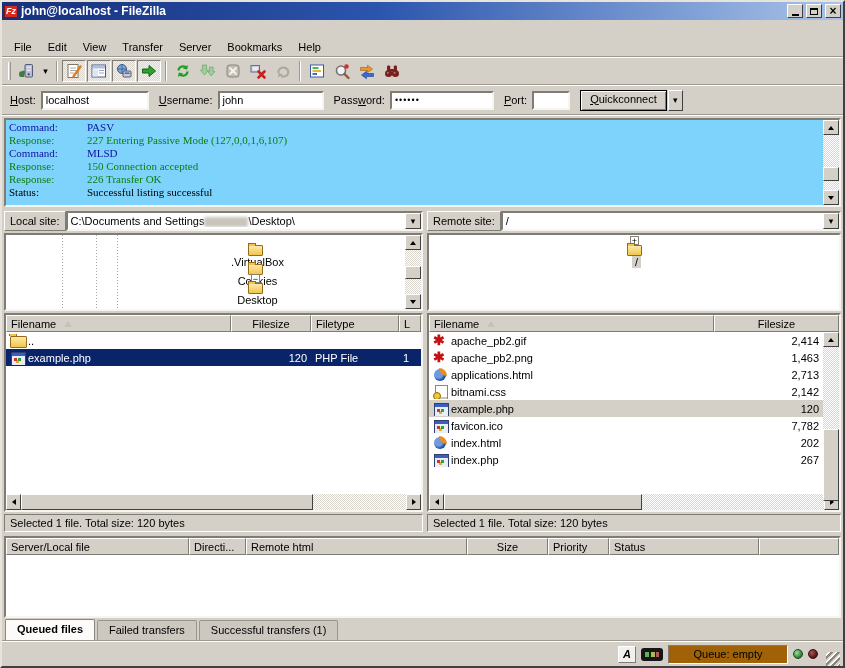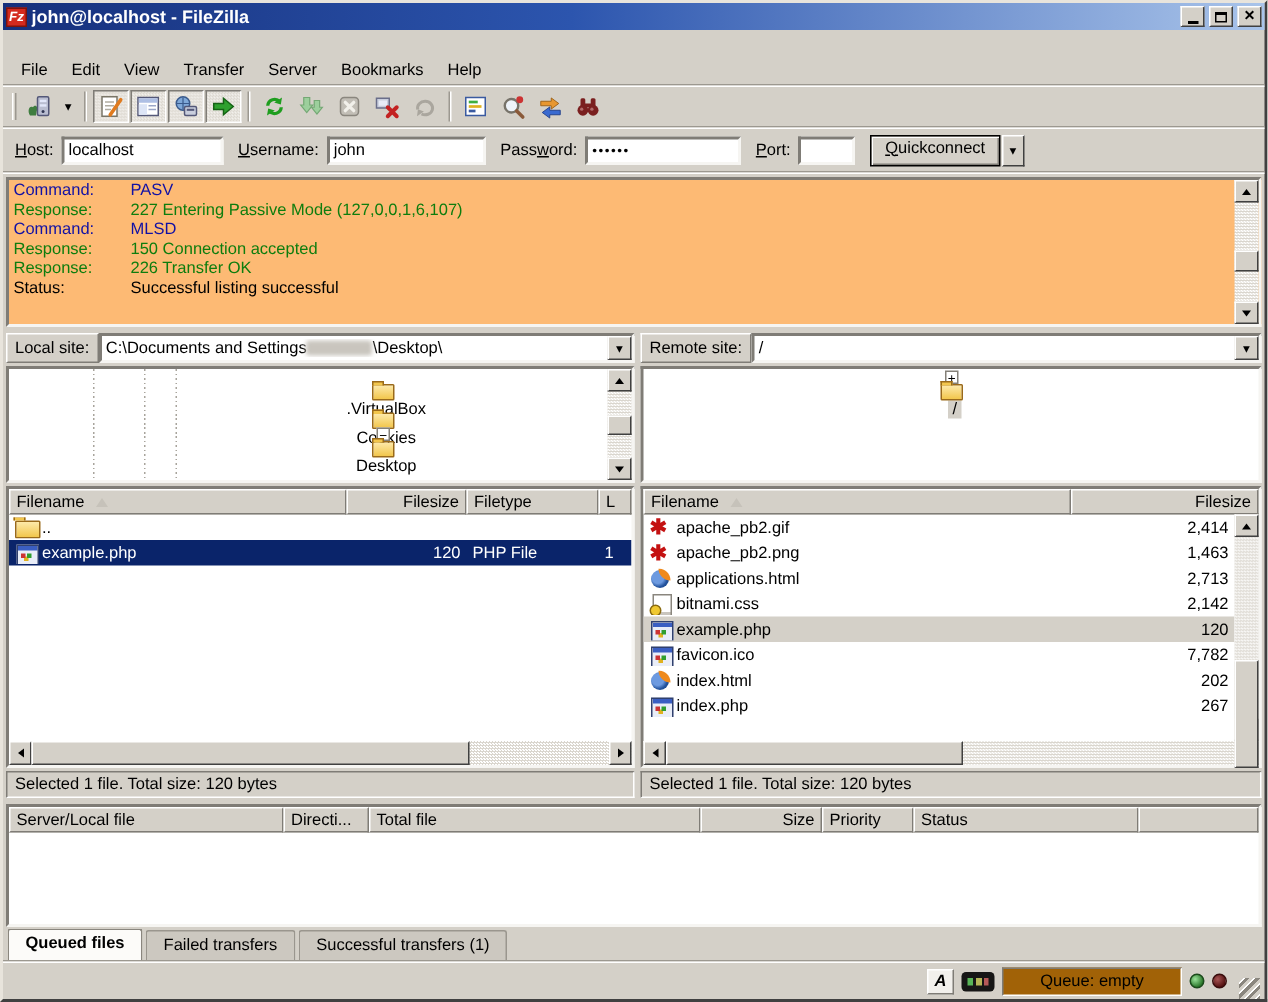--- a/index.html
+++ b/index.html
@@ -40,22 +40,22 @@
   .mn { text-decoration:underline; }
   .qinput { height:19px; border:2px solid; border-color:#7f7c76 #f6f5f2 #f6f5f2 #7f7c76;
     background:#fff; padding:1px 3px; display:flex; align-items:center; white-space:nowrap; overflow:hidden; }
   .qlabel { margin-right:5px; }
   .qbtn { height:21px; margin-left:10px; padding:2px 9px; background:#d4d0c8; border:1px solid #000;
     box-shadow:inset 1px 1px 0 #fff, inset -1px -1px 0 #7f7c76; }
   .qbtn-drop { width:15px; height:21px; margin-left:1px; background:#d4d0c8; border:1px solid;
     border-color:#fff #404040 #404040 #fff; display:flex; align-items:center; justify-content:center; }
   .qbtn-drop::before { content:"▾"; font-size:9px; }
   
-  .logbox { height:100px; flex:none; margin:2px; border:2px solid; border-color:#7f7c76 #f6f5f2 #f6f5f2 #7f7c76;
-    background:#fdba74; display:flex; }
+  .logbox { height:89px; flex:none; margin:2px; border:2px solid; border-color:#7f7c76 #f6f5f2 #f6f5f2 #7f7c76;
+    background:#7dd3fc; display:flex;font-family:Liberation Serif, serif; }
   .loglines { flex:1; padding:1px 3px; overflow:hidden; }
   .logline { display:flex; height:13px; line-height:13px; white-space:nowrap; }
   .loglabel { width:78px; flex:none; }
   .logline[data-kind="command"] { color:#1111a5; }
   .logline[data-kind="response"] { color:#0e7d0e; }
   .logline[data-kind="status"] { color:#000; }
   
   .vsb { width:16px; flex:none; display:flex; flex-direction:column;
     background:conic-gradient(#fff 0 25%,#dad6ce 0 50%,#fff 0 75%,#dad6ce 0) 0 0/2px 2px; }
   .hsb { height:16px; flex:none; display:flex;
@@ -109,21 +109,21 @@
     border:1px solid #9a6a1a; border-radius:1px; position:relative; margin-right:4px; }
   .icon-folder::before { content:""; position:absolute; top:-3px; left:-1px; width:6px; height:2px;
     background:#f2c64c; border:1px solid #9a6a1a; border-bottom:none; }
   .tsel { background:#d4d0c8; padding:0 3px; }
   
   .listbox { flex:1; min-height:0; border:2px solid; border-color:#7f7c76 #f6f5f2 #f6f5f2 #7f7c76;
     background:#fff; display:flex; flex-direction:column; }
   .lheader { height:17px; flex:none; display:flex; background:#d4d0c8; }
   .hcell { border:1px solid; border-color:#fff #7f7c76 #7f7c76 #fff; padding:1px 4px;
     display:flex; align-items:center; overflow:hidden; white-space:nowrap; }
-  .hcell.r { justify-content:flex-end; }
+  .hcell.r { justify-content:center; }
   .sortup { width:0; height:0; border-left:4px solid transparent; border-right:4px solid transparent;
     border-bottom:6px solid #c6c2ba; margin-left:8px; }
   .lbody { flex:1; min-height:0; display:flex; }
   .rows { flex:1; min-width:0; overflow:hidden; }
   .lrow { height:17px; display:flex; align-items:center; white-space:nowrap; }
   .lcell { padding:0 4px; overflow:hidden; display:flex; align-items:center; }
   .lcell.r { justify-content:flex-end; }
   .lrow.sel-active { background:#0a246a; color:#fff; }
   .lrow.sel-inactive { background:#d4d0c8; }
   .pstatus { height:18px; flex:none; margin-top:2px; padding:2px 5px; background:#d4d0c8;
@@ -620,21 +620,21 @@
 
   <div class="queuebox">
     <div class="lheader">
       <div class="hcell" style="width:183px">
           <span>Server/Local file</span>
         </div>
       <div class="hcell" style="width:57px">
           <span>Directi...</span>
         </div>
       <div class="hcell" style="width:221px">
-          <span>Total file</span>
+          <span>Remote html</span>
         </div>
       <div class="hcell r" style="width:81px">
           <span>Size</span>
         </div>
       <div class="hcell" style="width:61px">
           <span>Priority</span>
         </div>
       <div class="hcell" style="width:150px">
           <span>Status</span>
         </div>

